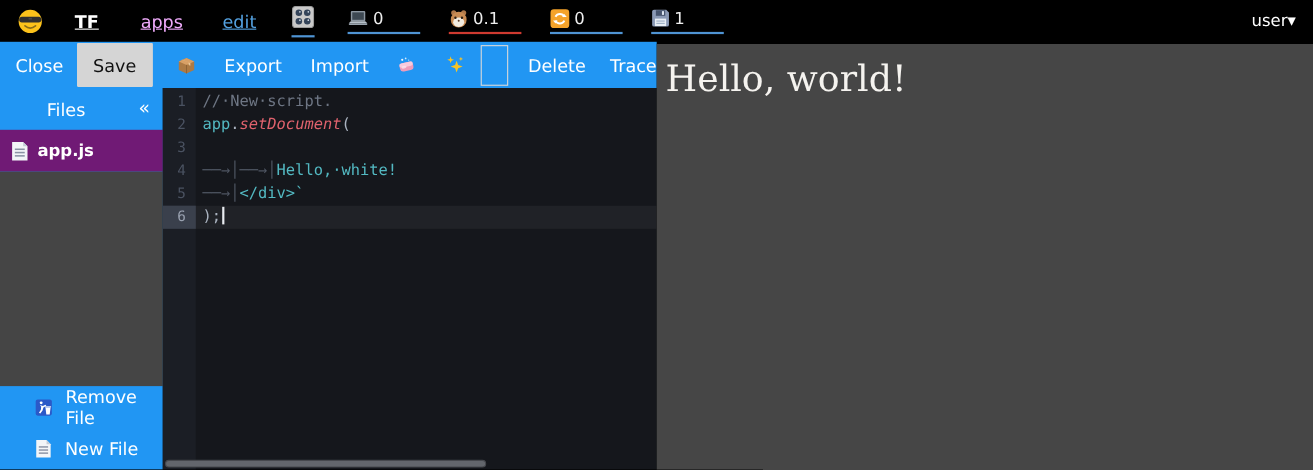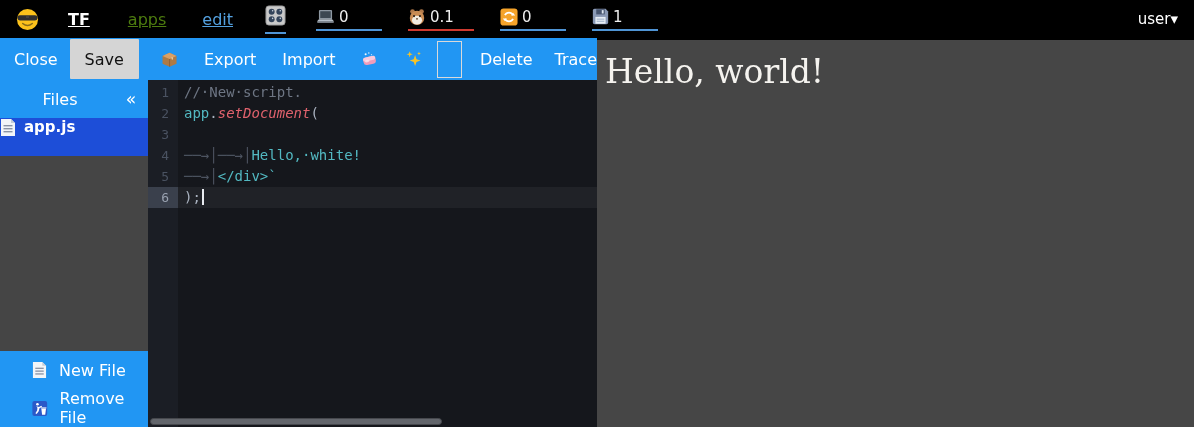--- a/index.html
+++ b/index.html
@@ -6,21 +6,21 @@
   html,body { background:#000; }
   .app { position:relative; width:1194px; height:427px; background:#000; overflow:hidden;
           font-family:"DejaVu Sans","Liberation Sans",sans-serif; }
 
   
   .topbar { position:absolute; left:0; top:0; width:1194px; height:38px; background:#000;
             display:flex; align-items:center; padding:0 16px; }
   .topbar .logo { width:23px; height:23px; margin-right:29px; cursor:pointer; }
   .brand { color:#fff; font-weight:bold; font-size:16px; text-decoration:underline; margin-right:38px; }
   .toplink { font-size:16px; text-decoration:underline; margin-right:36px; }
-  .toplink.apps { color:#4d7c0f; }
+  .toplink.apps { color:#f0abfc; }
   .toplink.edit { color:#54a1e0; margin-right:32px; }
   .knobs-btn { margin-right:30px; padding-bottom:2px; border-bottom:2px solid #4f94d4; }
   .stat { display:flex; align-items:center; gap:4px; margin-right:26px; width:66px;
           border-bottom:2px solid #4f94d4; padding-bottom:3px; }
   .stat .val { color:#eee; font-size:15px; }
   .usermenu { margin-left:auto; color:#fff; font-size:15px; cursor:pointer; }
 
   
   .toolbar { position:absolute; left:0; top:38px; width:597px; height:42px; background:#2196f3;
              display:flex; align-items:center; }
@@ -29,21 +29,21 @@
               display:flex; align-items:center; border-radius:1px; cursor:pointer; }
   .iconbtn { width:22px; height:22px; cursor:pointer; }
   .emptybox { width:32px; height:37px; border:1px solid #d9d9d9; cursor:pointer; }
 
   
   .sidebar { position:absolute; left:0; top:80px; width:148px; height:347px; background:#2196f3;
              display:flex; flex-direction:column; }
   .files-header { height:38px; display:flex; align-items:center; color:#fff; font-size:16px; }
   .files-header .title { flex:1; text-align:center; padding-left:6px; }
   .collapse { width:34px; text-align:center; font-size:17px; cursor:pointer; color:#fff; }
-  .filerow { height:38px; background:#1d4ed8; display:flex; align-items:flex-start; 
+  .filerow { height:38px; background:#701a75; display:flex; align-items:center; padding-left:10px;
              gap:8px; cursor:pointer; }
   .filerow .fname { color:#fff; font-weight:bold; font-size:15px; }
   .filelist { flex:1; background:#454545; }
   .sbtn { height:38px; display:flex; align-items:center; padding-left:32px; gap:12px;
           color:#fff; font-size:16px; cursor:pointer; }
 
   
   .editor { position:absolute; left:148px; top:80px; width:449px; height:347px; background:#15171c;
             overflow:hidden; font-family:"DejaVu Sans Mono","Liberation Mono",monospace; }
   .gutter-bg { position:absolute; left:0; top:0; bottom:0; width:30px; background:#1b1e25; }
@@ -198,40 +198,40 @@
         <rect x="3.5" y="7" width="9" height="1.4" fill="#8a93a5"></rect>
         <rect x="3.5" y="10" width="9" height="1.4" fill="#8a93a5"></rect>
         <rect x="3.5" y="13" width="9" height="1.4" fill="#8a93a5"></rect>
       </svg>
       <span class="fname">app.js</span>
     </div>
 
     <div class="filelist"></div>
 
     <div class="sbtn">
+      <svg width="17" height="17" viewBox="0 0 20 20">
+        <rect x="0.5" y="0.5" width="19" height="19" rx="2.5" fill="#2b59c8"></rect>
+        <circle cx="7" cy="4.5" r="1.7" fill="#fff"></circle>
+        <path d="M5.6 7 l3.4 1.2 3 -1.6 1 1.2 -3.4 2 -1 3.6 -2.6 3.6 -1.6 -1 2.2 -3.4 0.4 -3.6 z" fill="#fff"></path>
+        <path d="M12 10 h6 l-1 8 h-4 z" fill="#fff"></path>
+        <rect x="11.4" y="8.6" width="7.2" height="1.2" fill="#fff"></rect>
+      </svg>
+      <span>Remove File</span>
+    </div>
+
+    <div class="sbtn">
       <svg width="15" height="18" viewBox="0 0 16 19">
         <path d="M1 1 h10 l4 4 v13 h-14 z" fill="#f2f5f8"></path>
         <path d="M11 1 l4 4 h-4 z" fill="#c3ccd6"></path>
         <rect x="3.5" y="7" width="9" height="1.4" fill="#8a93a5"></rect>
         <rect x="3.5" y="10" width="9" height="1.4" fill="#8a93a5"></rect>
         <rect x="3.5" y="13" width="9" height="1.4" fill="#8a93a5"></rect>
       </svg>
       <span>New File</span>
     </div>
-
-    <div class="sbtn">
-      <svg width="17" height="17" viewBox="0 0 20 20">
-        <rect x="0.5" y="0.5" width="19" height="19" rx="2.5" fill="#2b59c8"></rect>
-        <circle cx="7" cy="4.5" r="1.7" fill="#fff"></circle>
-        <path d="M5.6 7 l3.4 1.2 3 -1.6 1 1.2 -3.4 2 -1 3.6 -2.6 3.6 -1.6 -1 2.2 -3.4 0.4 -3.6 z" fill="#fff"></path>
-        <path d="M12 10 h6 l-1 8 h-4 z" fill="#fff"></path>
-        <rect x="11.4" y="8.6" width="7.2" height="1.2" fill="#fff"></rect>
-      </svg>
-      <span>Remove File</span>
-    </div>
   </div>
 
   <div class="editor">
     <div class="gutter-bg"></div>
     <div class="code-lines">
         <div class="code-row">
           <span class="ln">1</span>
           <span class="code-text"><span class="tok-comment">//·New·script.</span></span>
         </div>
         <div class="code-row">

